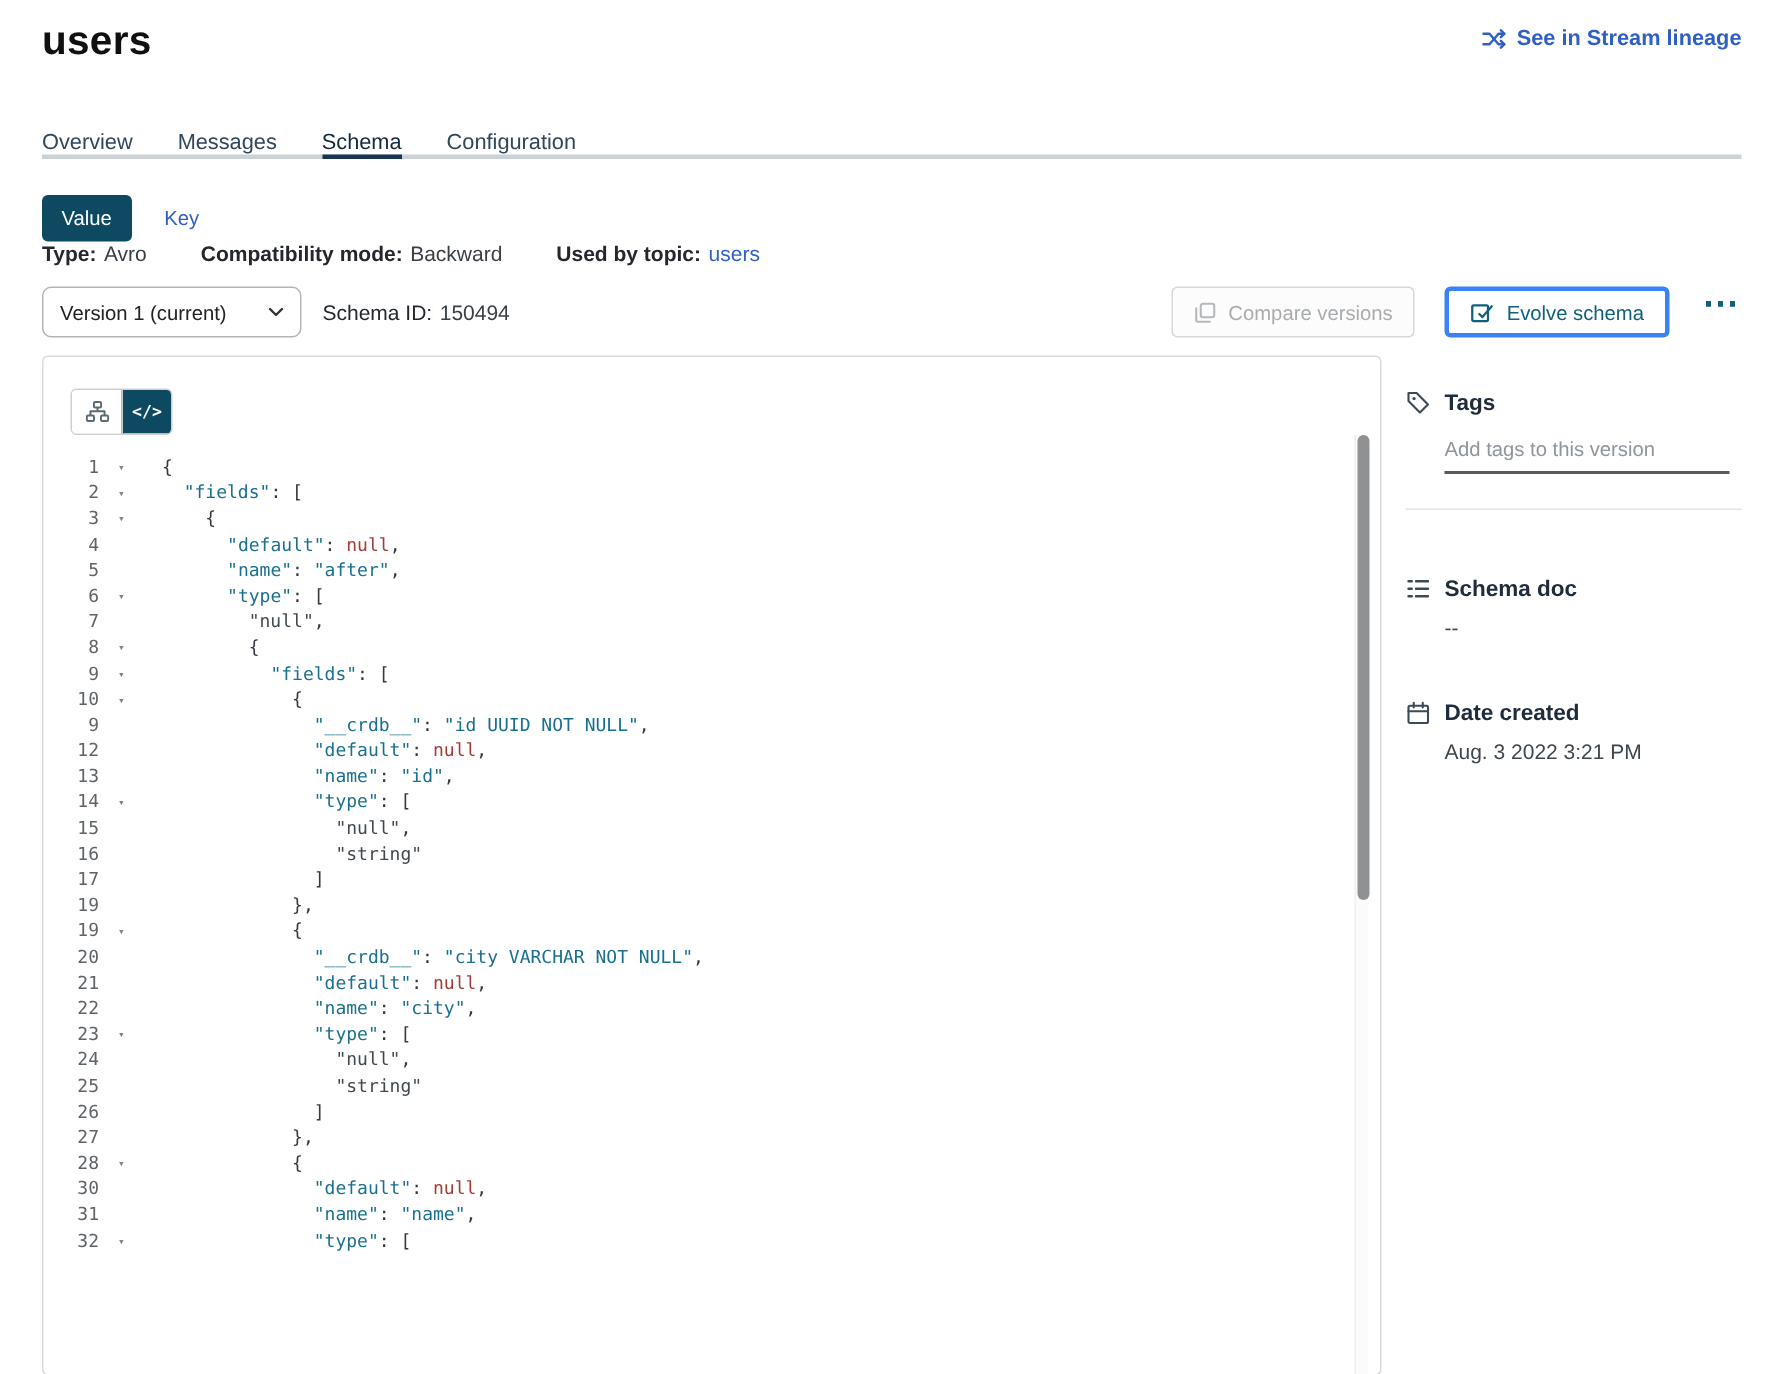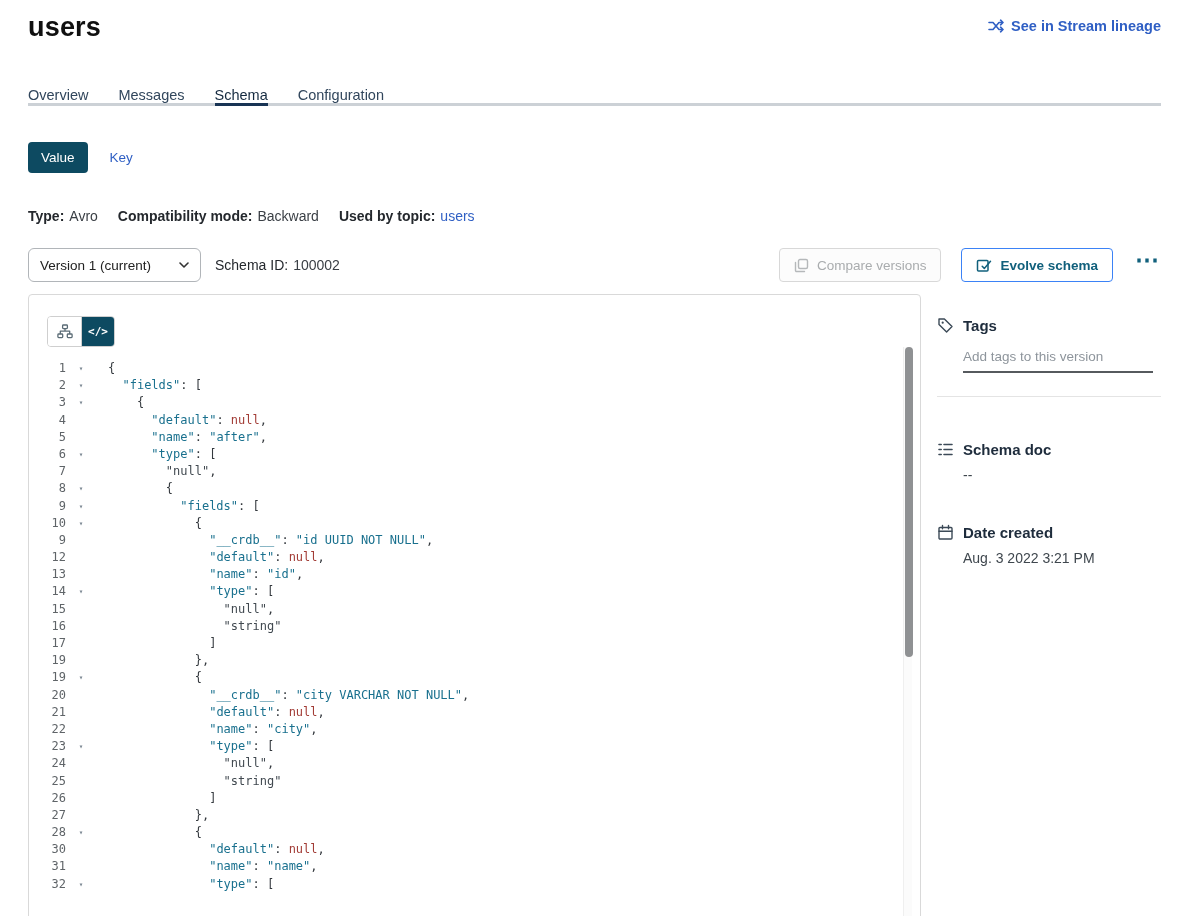--- a/index.html
+++ b/index.html
@@ -28,51 +28,51 @@
     position: relative; padding-bottom: 0; font-size: 14.5px;
     color: #31465c; cursor: pointer; font-weight: 500;
   }
   .tab.active { color: #14293f; }
   .tab.active::after {
     content: ""; position: absolute; left: 0; right: 0; bottom: -3px;
     height: 3px; background: #183454;
   }
 
   
-  .toggle-row { margin-top: 36px; display: flex; align-items: center; }
+  .toggle-row { margin-top: 24px; display: flex; align-items: center; }
   .value-btn {
     background: var(--accent-dark, #0d4a61); color: #fff; border: none;
     font-size: 13.5px; font-family: inherit; padding: 8px 13px; border-radius: 4px; cursor: pointer;
   }
   .key-btn {
     background: none; border: none; font-family: inherit; font-size: 13.5px;
     color: var(--link-blue, #2f5fc4); margin-left: 22px; cursor: pointer;
   }
 
   
-  .meta-row { margin-top: 35px; font-size: 14px; color: #3a3f45; display: flex; gap: 20px; }
+  .meta-row { font-size: 14px; color: #3a3f45; display: flex; gap: 36px; }
   .meta-item b { color: #24282d; font-weight: 700; margin-right: 5px; }
   .meta-link { color: var(--link-blue, #2f5fc4); cursor: pointer; }
 
   
-  .controls-row { margin-top: 24px; display: flex; align-items: center; }
+  .controls-row { margin-top: 14px; display: flex; align-items: center; }
   .select-wrap {
     width: 173px; height: 34px; border: 1px solid #b1b5b9; border-radius: 6px;
     display: flex; align-items: center; justify-content: space-between;
     padding: 0 11px; font-size: 13.5px; color: #222; cursor: pointer; background: #fff;
   }
   .schema-id { margin-left: 14px; font-size: 14px; color: #3a3f45; }
   .schema-id b { color: #24282d; font-weight: 400; margin-right: 5px; }
   .right-controls { margin-left: auto; display: flex; align-items: center; gap: 20px; }
   .btn {
     height: 34px; display: flex; align-items: center; gap: 8px; padding: 0 14px;
     border-radius: 4px; font-size: 13.5px; font-family: inherit; cursor: pointer; background: #fff;
   }
   .btn.compare { border: 1px solid #d8d8d8; color: #a9acae; background: #fcfcfc; cursor: default; justify-content: center; }
-  .btn.evolve { border: 1px solid #3b82f6; color: var(--teal-text, #11607c); font-weight: 700; }
+  .btn.evolve { border: 3px solid #3b82f6; color: var(--teal-text, #11607c); font-weight: 400; }
   .more-btn {
     background: none; border: none; font-size: 24px; line-height: 10px;
     color: var(--teal-text, #11607c); font-weight: 700; cursor: pointer; padding: 0 2px 10px 2px;
   }
 
   
   .main { display: flex; margin-top: 12px; gap: 16px; align-items: flex-start; }
   .editor-panel {
     width: 893px; height: 680px; border: 1px solid #d9d9d9; border-radius: 4px;
     position: relative; overflow: hidden; background: #fff;
@@ -155,21 +155,21 @@
     <span class="meta-item"><b>Used by topic:</b><span class="meta-link">users</span></span>
   </div>
 
   <div class="controls-row">
     <div class="select-wrap">
       <span>Version 1 (current)</span>
       <svg width="10" height="7" viewBox="0 0 10 7" fill="none" stroke="#333" stroke-width="1.6" stroke-linecap="round" stroke-linejoin="round">
           <path d="M1 1l4 4 4-4"></path>
         </svg>
     </div>
-    <span class="schema-id"><b>Schema ID:</b><span>100002</span></span>
+    <span class="schema-id"><b>Schema ID:</b><span>150494</span></span>
 
     <div class="right-controls">
       <button class="btn compare">
         <svg width="15" height="15" viewBox="0 0 15 15" fill="none" stroke="#b5b8ba" stroke-width="1.4" stroke-linejoin="round">
           <rect x="4.5" y="1.5" width="9" height="9" rx="1.5"></rect>
           <path d="M10.5 13.5h-8a1 1 0 0 1-1-1v-8" stroke-linecap="round"></path>
         </svg>
         <span>Compare versions</span>
       </button>
       <button class="btn evolve">

